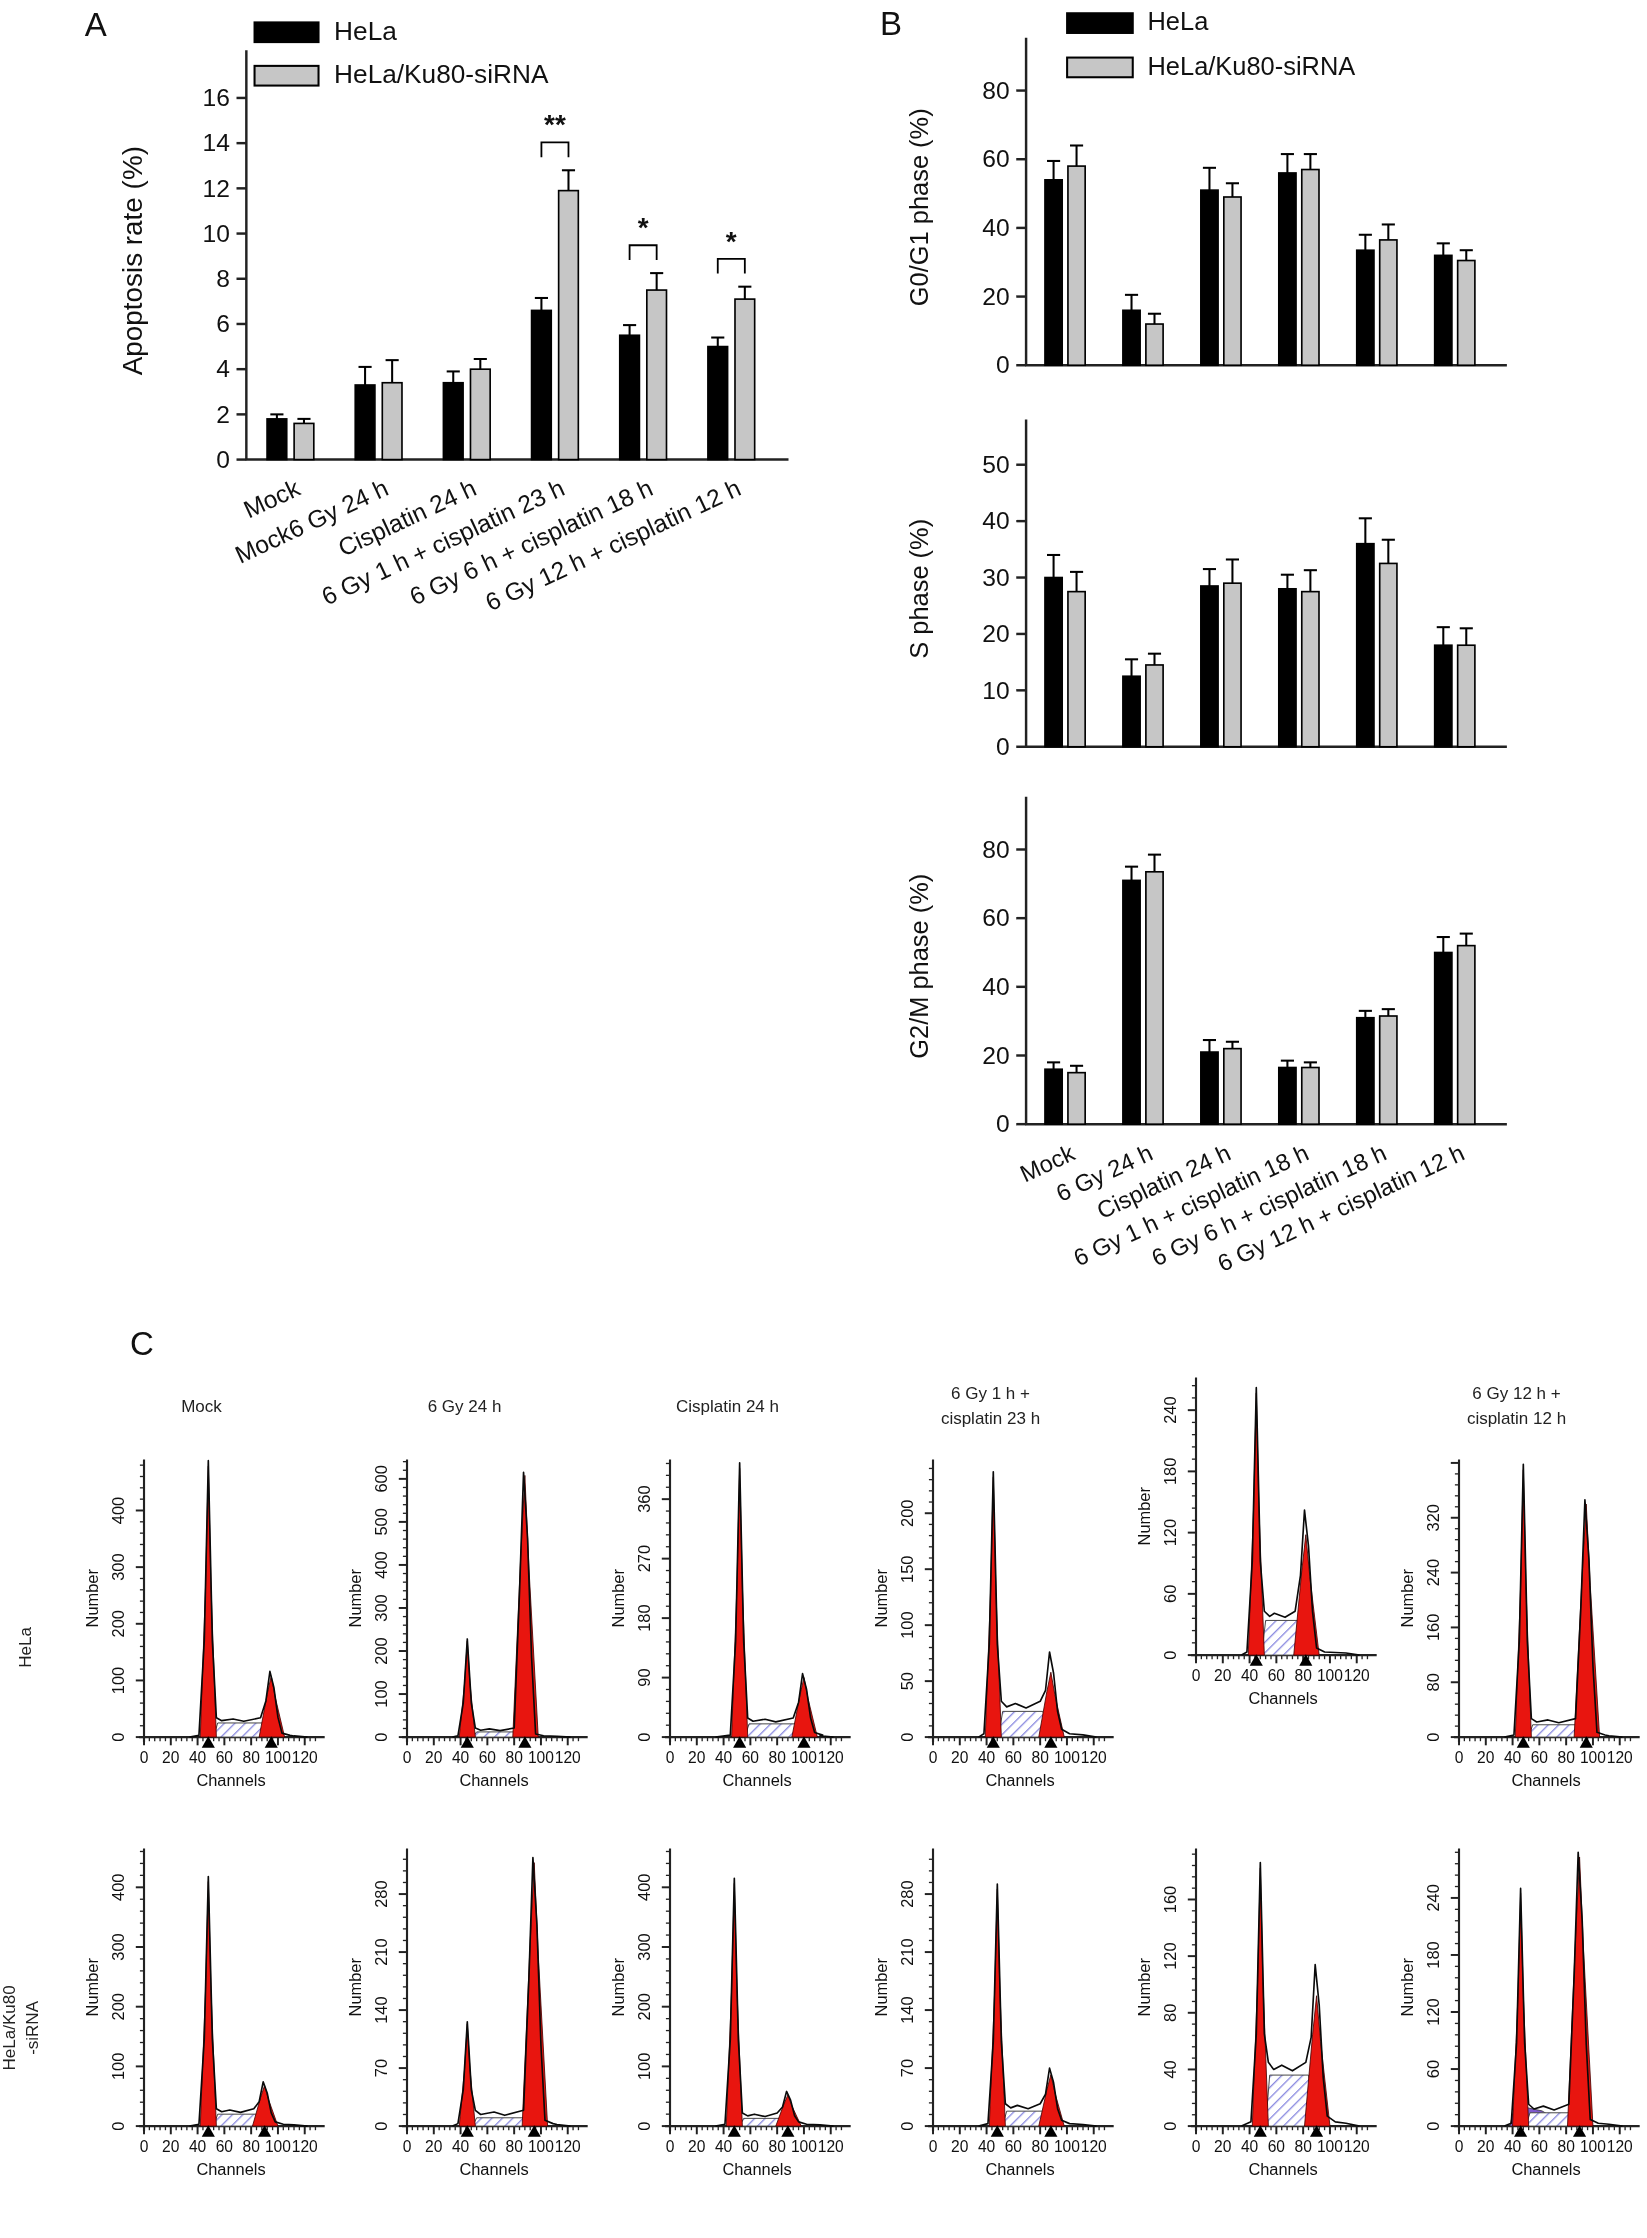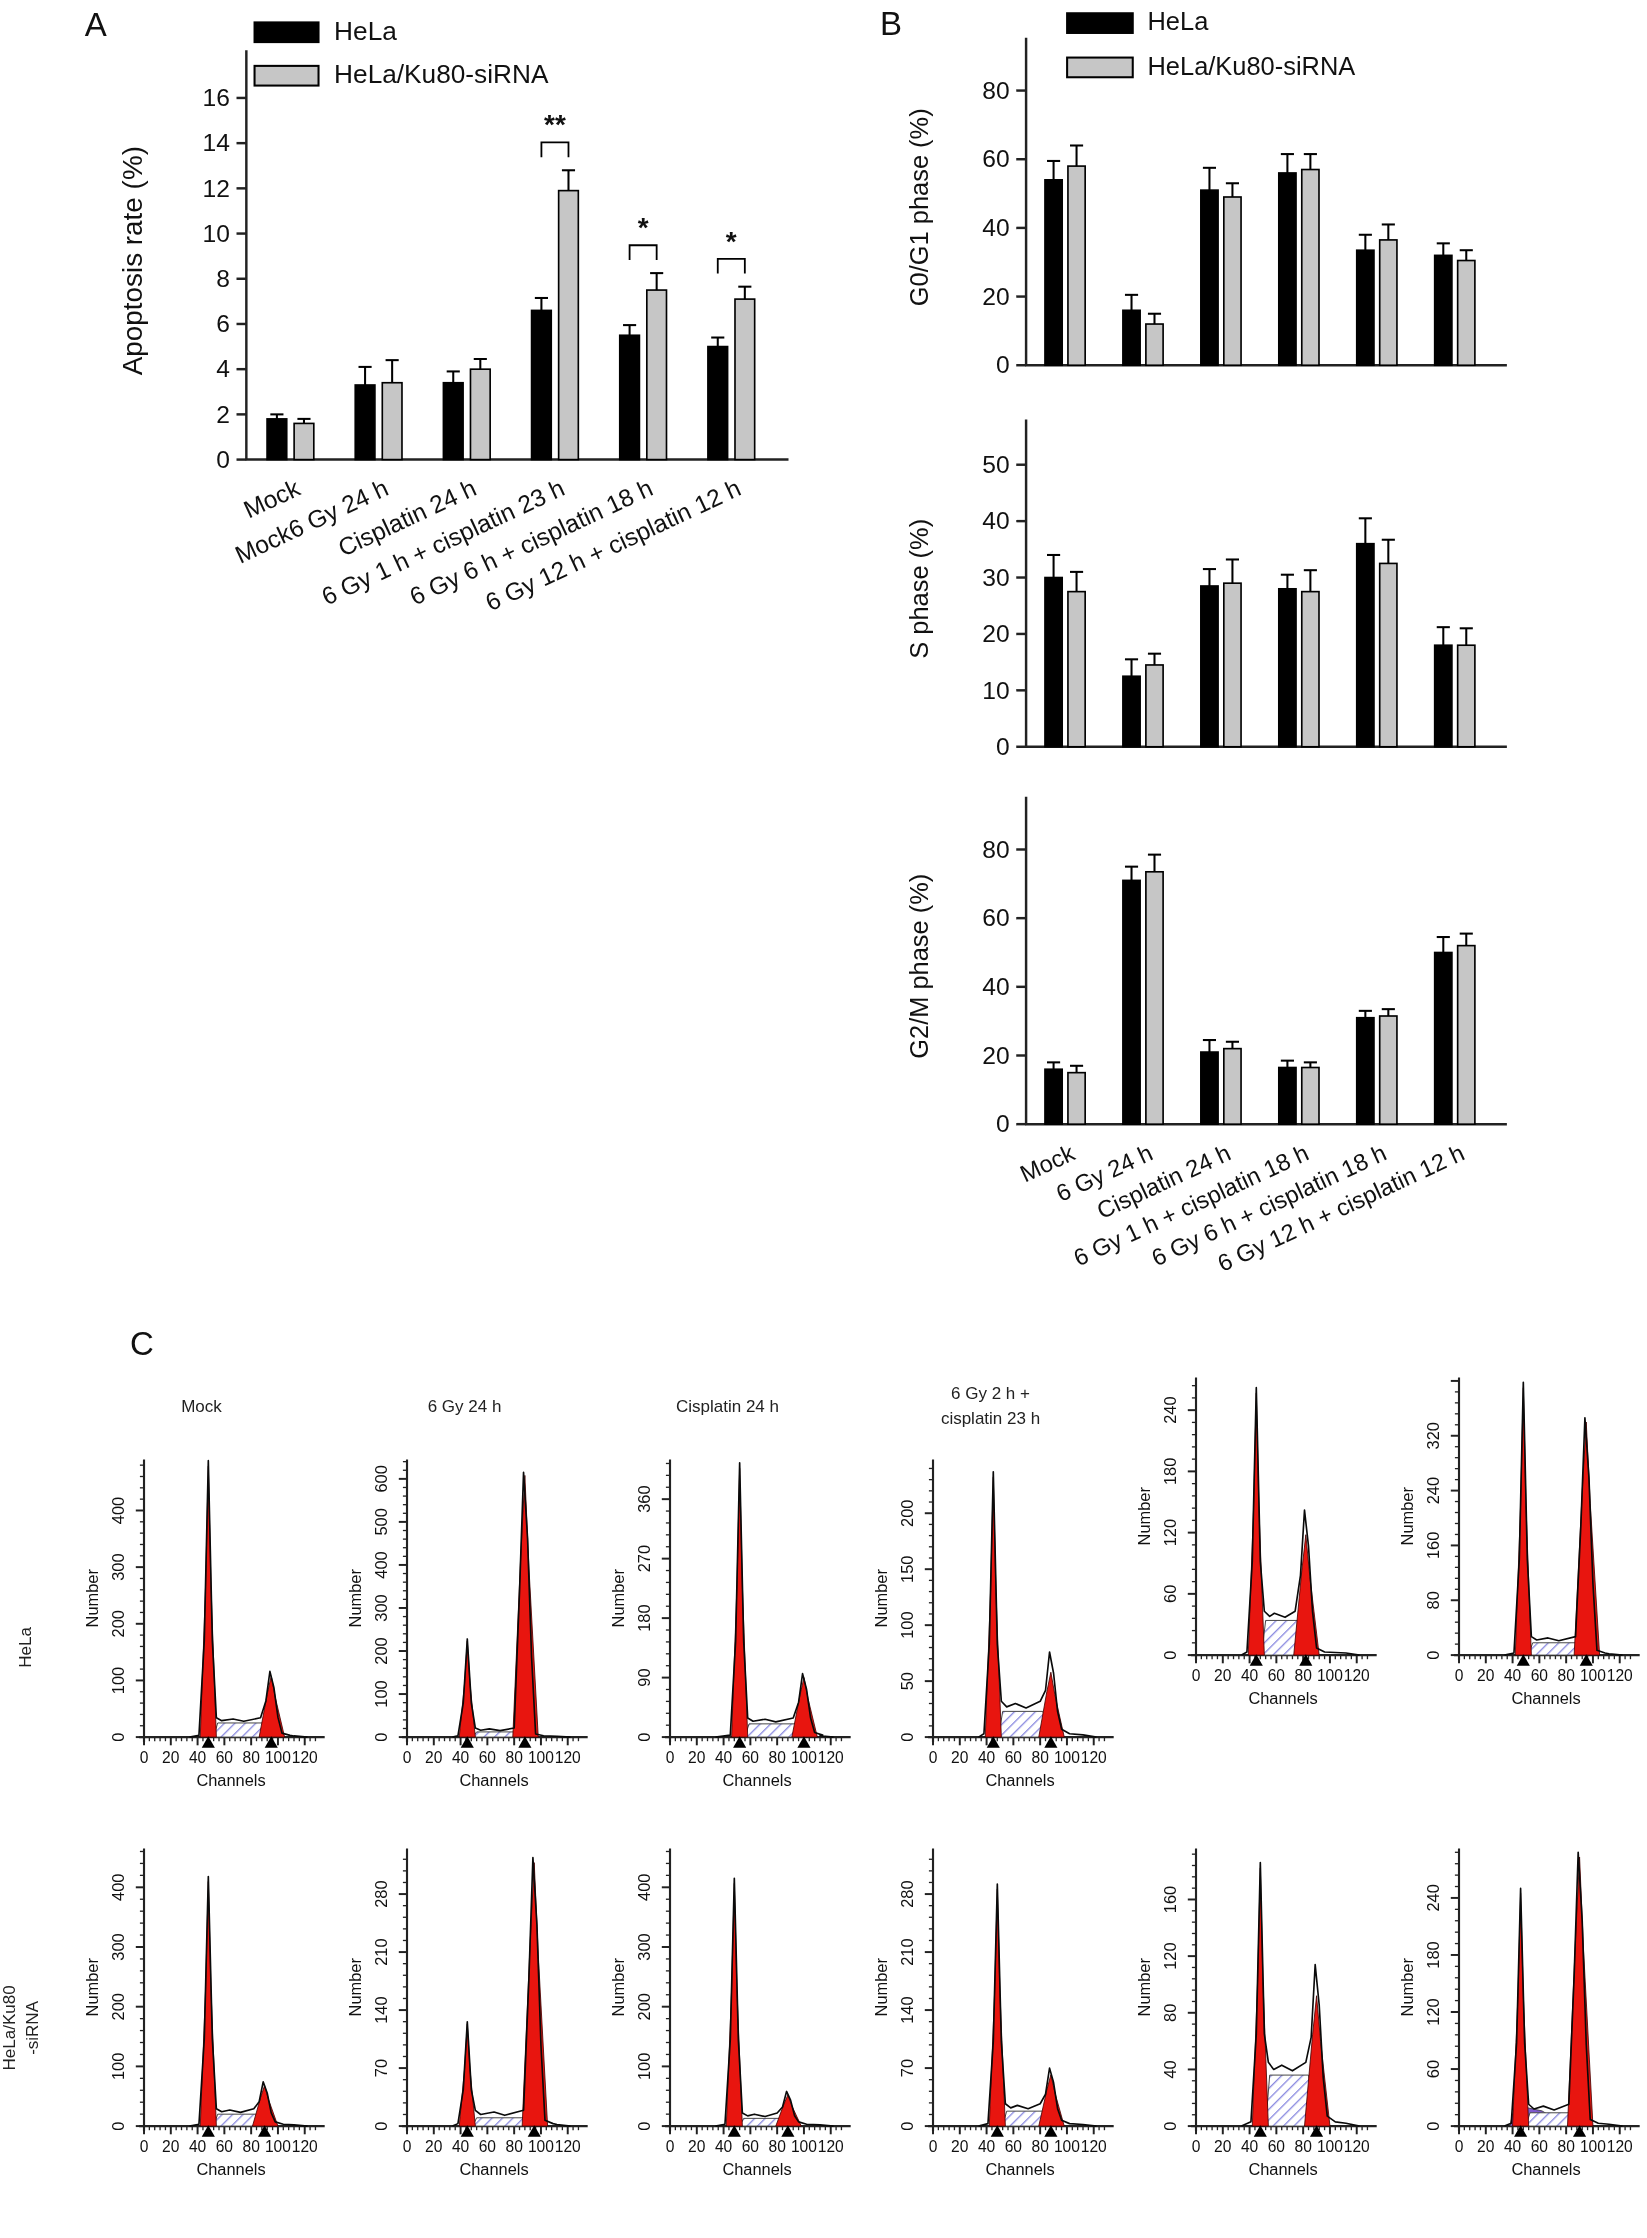--- a/index.html
+++ b/index.html
@@ -544,21 +544,21 @@
           <text x="34" y="183" font-size="20" text-anchor="middle" fill="#111" transform="rotate(-90 34 183)">Number</text>
           <text x="196" y="412" font-size="20" text-anchor="middle" fill="#111">Channels</text>
           <polygon fill="url(#hatch2)" stroke="#444" stroke-width="1.2" points="181.3,352.0 186.2,335.9 243.3,335.9 253.1,352.0"></polygon>
           <polygon fill="#e8150f" stroke="#400" stroke-width="1" points="165.0,352.0 171.5,168.3 174.8,24.7 178.1,168.3 184.6,352.0"></polygon>
           <polygon fill="#e8150f" stroke="#400" stroke-width="1" points="238.4,352.0 248.2,301.3 253.1,279.6 258.0,304.9 269.4,352.0"></polygon>
           <polyline points="145.4,352.0 163.4,349.6 169.9,235.1 174.8,18.0 179.7,235.1 184.6,328.7 191.1,332.7 205.8,330.3 218.8,333.5 240.0,328.7 246.6,309.5 251.4,274.7 256.3,294.1 261.2,328.8 266.1,346.4 275.9,349.6 272.6,350.4 289.0,352.0" fill="none" stroke="#0a0a0a" stroke-width="2" stroke-linejoin="round"></polyline>
           <polygon points="166.8,365 182.8,365 174.8,351" fill="#000"></polygon>
           <polygon points="245.07692307692307,365 261.0769230769231,365 253.07692307692307,351" fill="#000"></polygon>
         </svg></div>
       <div class="fcell"><div class="fhead">
-          <div>6 Gy 2 h +</div>
+          <div>6 Gy 1 h +</div>
           <div>cisplatin 23 h</div>
         </div><svg width="263" height="386" viewBox="0 0 320 470">
           <defs>
             <pattern id="hatch3" width="9" height="9" patternUnits="userSpaceOnUse" patternTransform="rotate(45)">
               <rect x="0" y="0" width="9" height="9" fill="#ffffff"></rect>
               <line x1="0" y1="0" x2="0" y2="9" stroke="#8a8ae0" stroke-width="3.2"></line>
             </pattern>
           </defs>
           <line x1="90" y1="14" x2="90" y2="358" stroke="#222" stroke-width="2.6"></line>
           <line x1="84" y1="352" x2="310" y2="352" stroke="#222" stroke-width="2.6"></line>
@@ -720,21 +720,24 @@
           <line x1="298.73846153846154" y1="352" x2="298.73846153846154" y2="357" stroke="#222" stroke-width="1.6"></line>
           <text x="34" y="183" font-size="20" text-anchor="middle" fill="#111" transform="rotate(-90 34 183)">Number</text>
           <text x="196" y="412" font-size="20" text-anchor="middle" fill="#111">Channels</text>
           <polygon fill="url(#hatch4)" stroke="#444" stroke-width="1.2" points="169.9,352.0 174.8,309.8 213.9,309.8 223.7,352.0"></polygon>
           <polygon fill="#e8150f" stroke="#400" stroke-width="1" points="153.6,352.0 160.1,172.9 163.4,32.9 166.6,172.9 173.2,352.0"></polygon>
           <polygon fill="#e8150f" stroke="#400" stroke-width="1" points="209.0,352.0 218.8,249.4 223.7,205.4 228.6,256.7 240.0,352.0"></polygon>
           <polyline points="145.4,352.0 152.0,348.3 158.5,238.0 163.4,26.4 168.3,238.0 173.2,298.6 179.7,304.8 185.4,301.1 198.4,306.0 210.7,298.6 217.2,254.9 222.1,175.5 227.0,219.7 231.9,299.1 236.8,343.3 246.6,348.3 272.6,349.5 289.0,352.0" fill="none" stroke="#0a0a0a" stroke-width="2" stroke-linejoin="round"></polyline>
           <polygon points="155.3846153846154,365 171.3846153846154,365 163.3846153846154,351" fill="#000"></polygon>
           <polygon points="215.72307692307692,365 231.72307692307692,365 223.72307692307692,351" fill="#000"></polygon>
         </svg></div>
-      <div class="fcell"><svg width="263" height="386" viewBox="0 0 320 470">
+      <div class="fcell"><div class="fhead">
+          <div>6 Gy 12 h +</div>
+          <div>cisplatin 12 h</div>
+        </div><svg width="263" height="386" viewBox="0 0 320 470">
           <defs>
             <pattern id="hatch5" width="9" height="9" patternUnits="userSpaceOnUse" patternTransform="rotate(45)">
               <rect x="0" y="0" width="9" height="9" fill="#ffffff"></rect>
               <line x1="0" y1="0" x2="0" y2="9" stroke="#8a8ae0" stroke-width="3.2"></line>
             </pattern>
           </defs>
           <line x1="90" y1="14" x2="90" y2="358" stroke="#222" stroke-width="2.6"></line>
           <line x1="84" y1="352" x2="310" y2="352" stroke="#222" stroke-width="2.6"></line>
           <line x1="80" y1="352" x2="90" y2="352" stroke="#222" stroke-width="2.4"></line>
           <text x="66" y="352" font-size="20" text-anchor="middle" fill="#111" transform="rotate(-90 66 352)">0</text>

